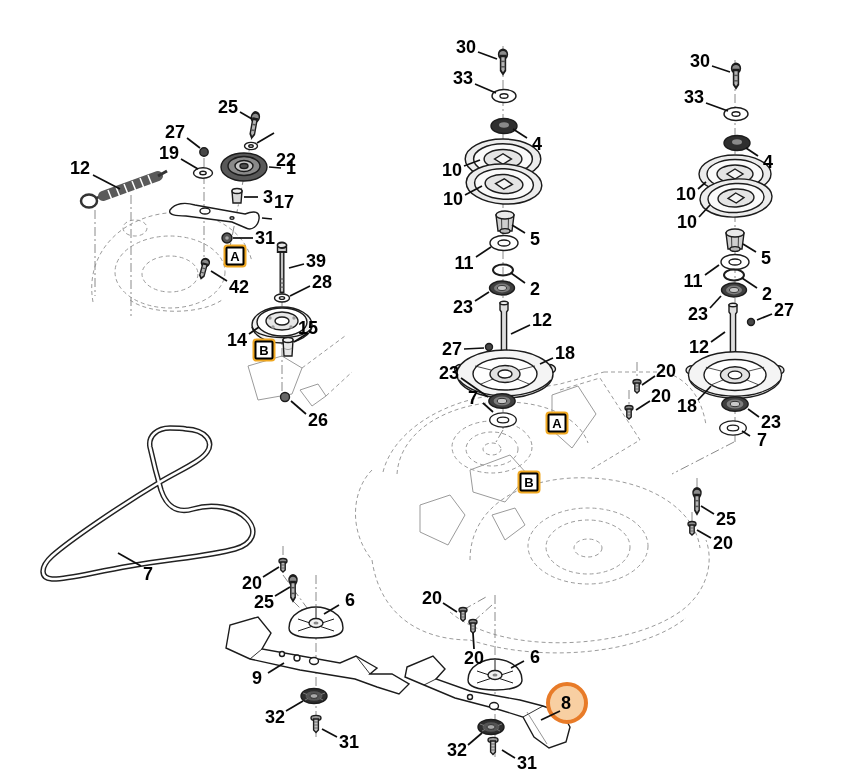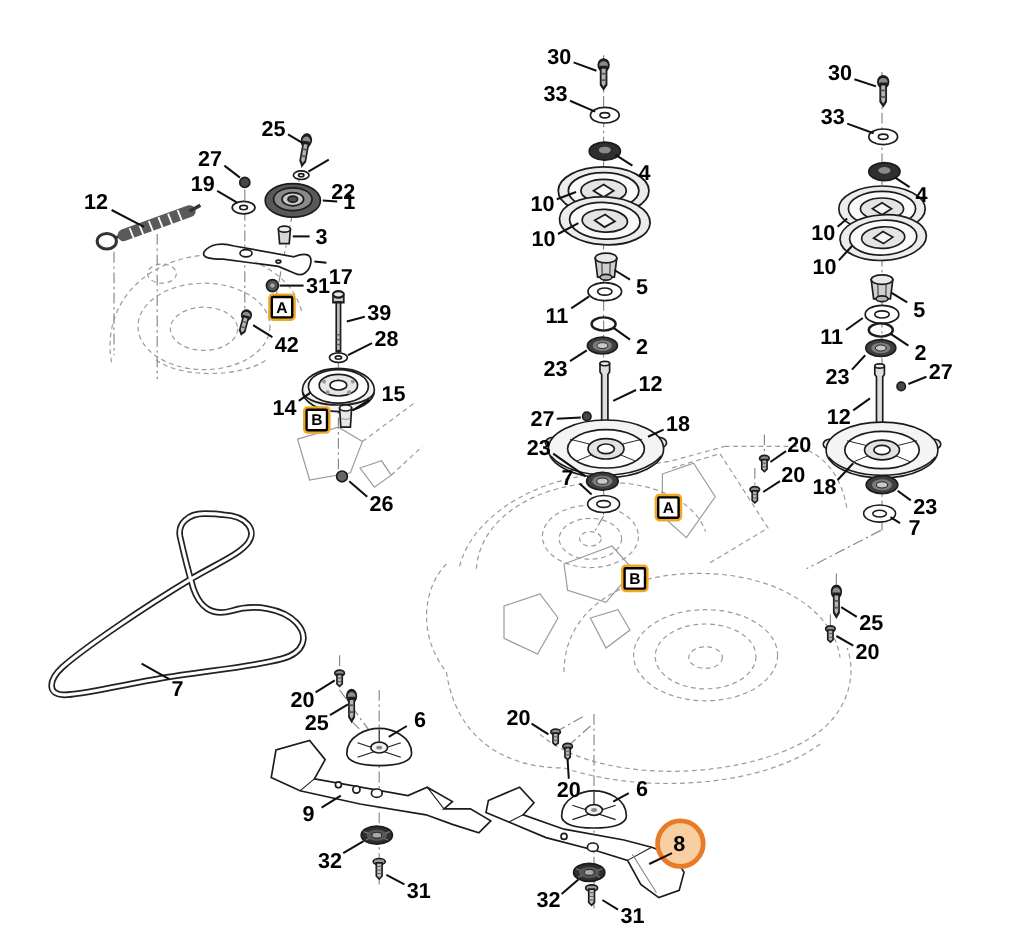--- a/index.html
+++ b/index.html
@@ -475,27 +475,27 @@
 </svg>
 
 <div id="callout-layer">
       <div class="callout" style="left: 80px; top: 168px;">12</div>
       <div class="callout" style="left: 228px; top: 107px;">25</div>
       <div class="callout" style="left: 175px; top: 132px;">27</div>
       <div class="callout" style="left: 169px; top: 153px;">19</div>
       <div class="callout" style="left: 286px; top: 128px; margin-top: 32px;">22</div>
       <div class="callout" style="left: 291px; top: 168px;">1</div>
       <div class="callout" style="left: 268px; top: 197px;">3</div>
-      <div class="callout" style="left: 284px; top: 231px;">17</div>
+      <div class="callout" style="left: 284px; top: 202px;">17</div>
       <div class="callout" style="left: 265px; top: 238px;">31</div>
       <div class="callout" style="left: 239px; top: 287px;">42</div>
       <div class="callout" style="left: 316px; top: 261px;">39</div>
       <div class="callout" style="left: 322px; top: 282px;">28</div>
       <div class="callout" style="left: 237px; top: 340px;">14</div>
-      <div class="callout" style="left: 328px; top: 328px;">15</div>
+      <div class="callout" style="left: 308px; top: 328px;">15</div>
       <div class="callout" style="left: 318px; top: 420px;">26</div>
       <div class="callout" style="left: 148px; top: 574px;">7</div>
       <div class="callout" style="left: 252px; top: 583px;">20</div>
       <div class="callout" style="left: 264px; top: 602px;">25</div>
       <div class="callout" style="left: 466px; top: 47px;">30</div>
       <div class="callout" style="left: 463px; top: 78px;">33</div>
       <div class="callout" style="left: 537px; top: 144px;">4</div>
       <div class="callout" style="left: 452px; top: 170px;">10</div>
       <div class="callout" style="left: 453px; top: 199px;">10</div>
       <div class="callout" style="left: 535px; top: 239px;">5</div>

